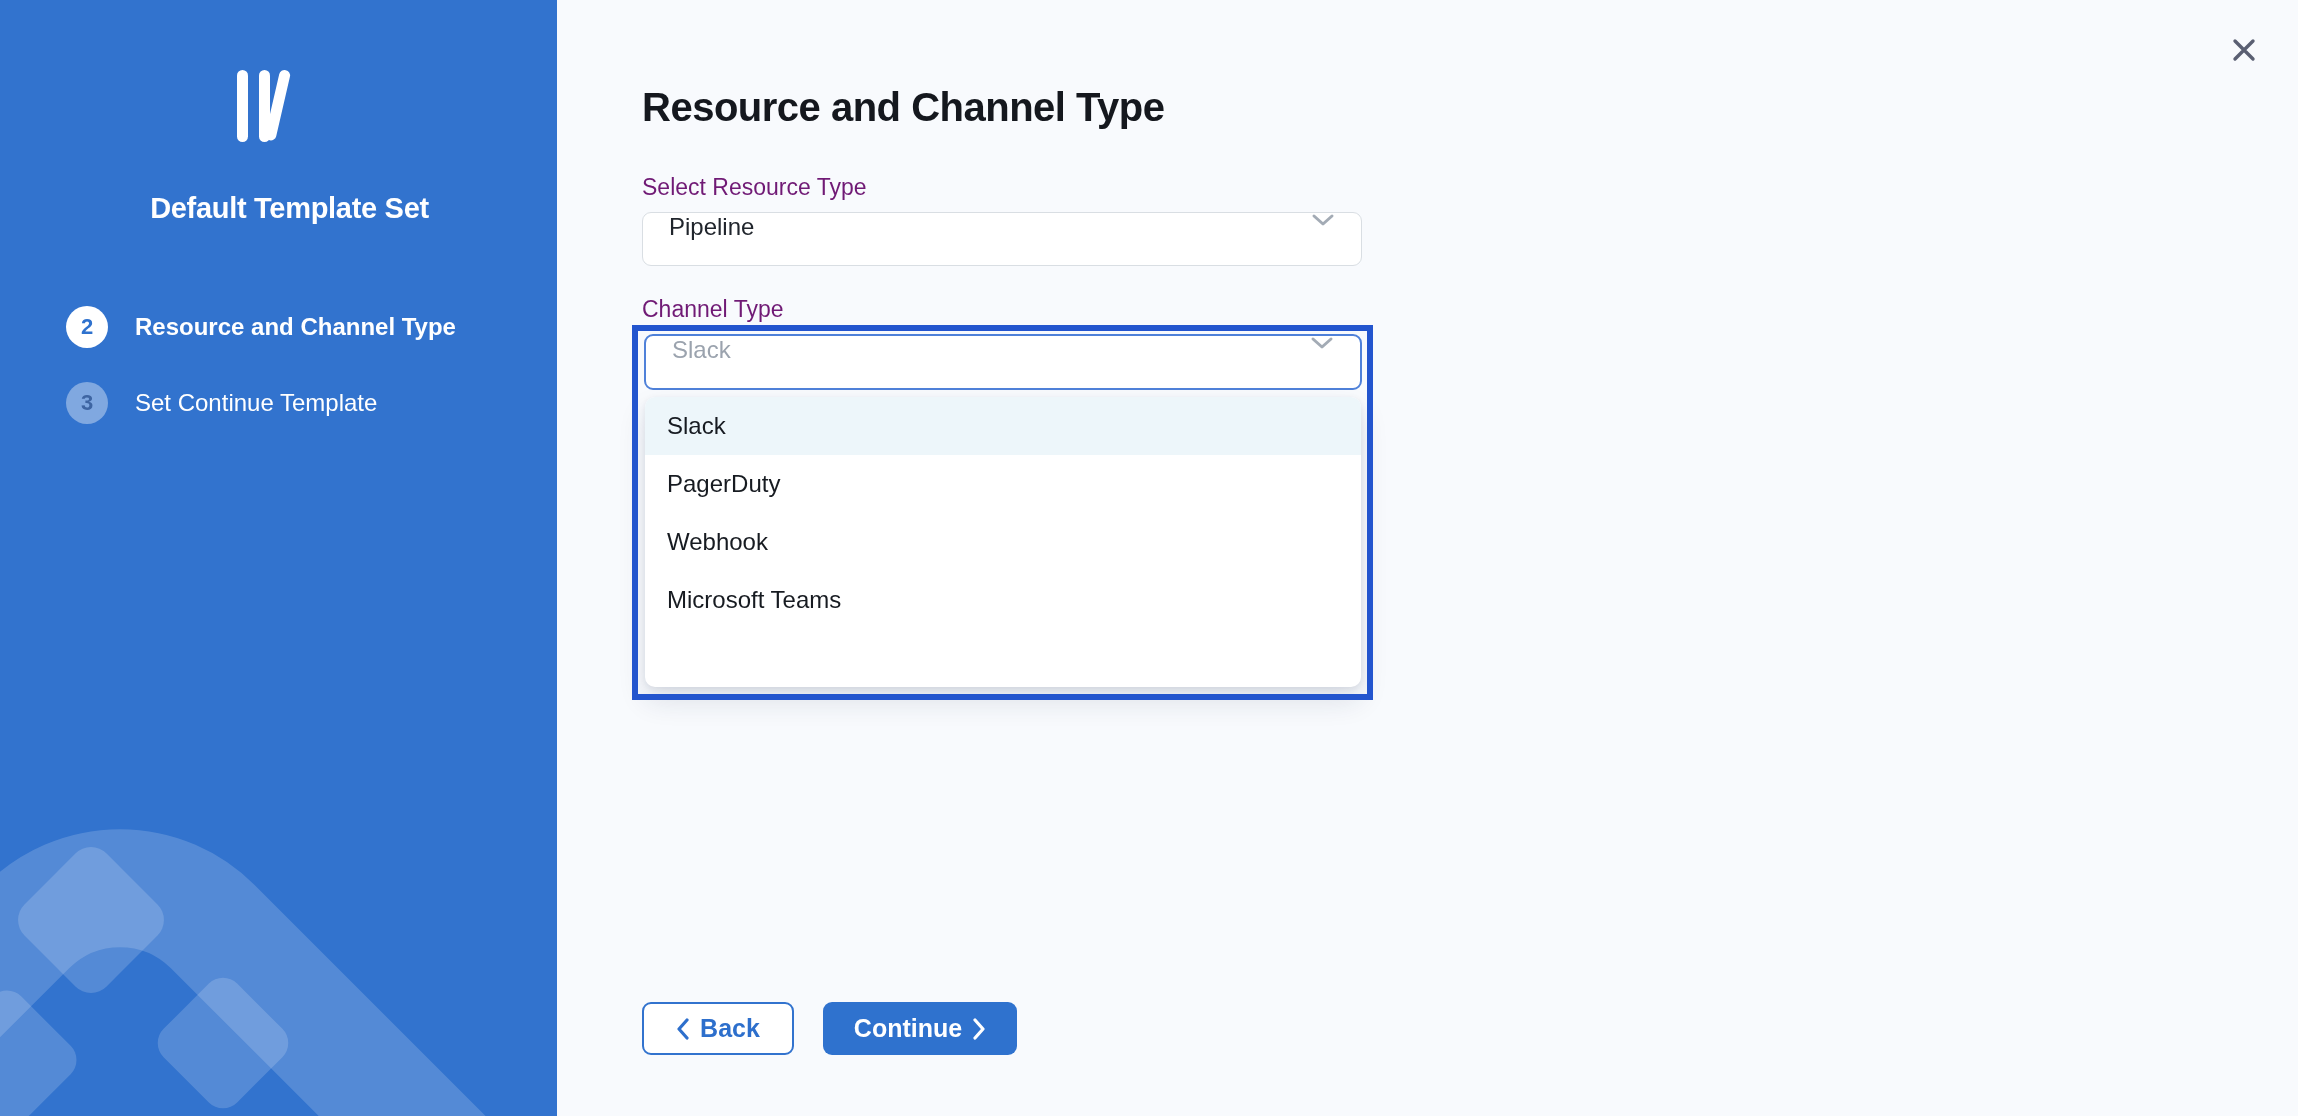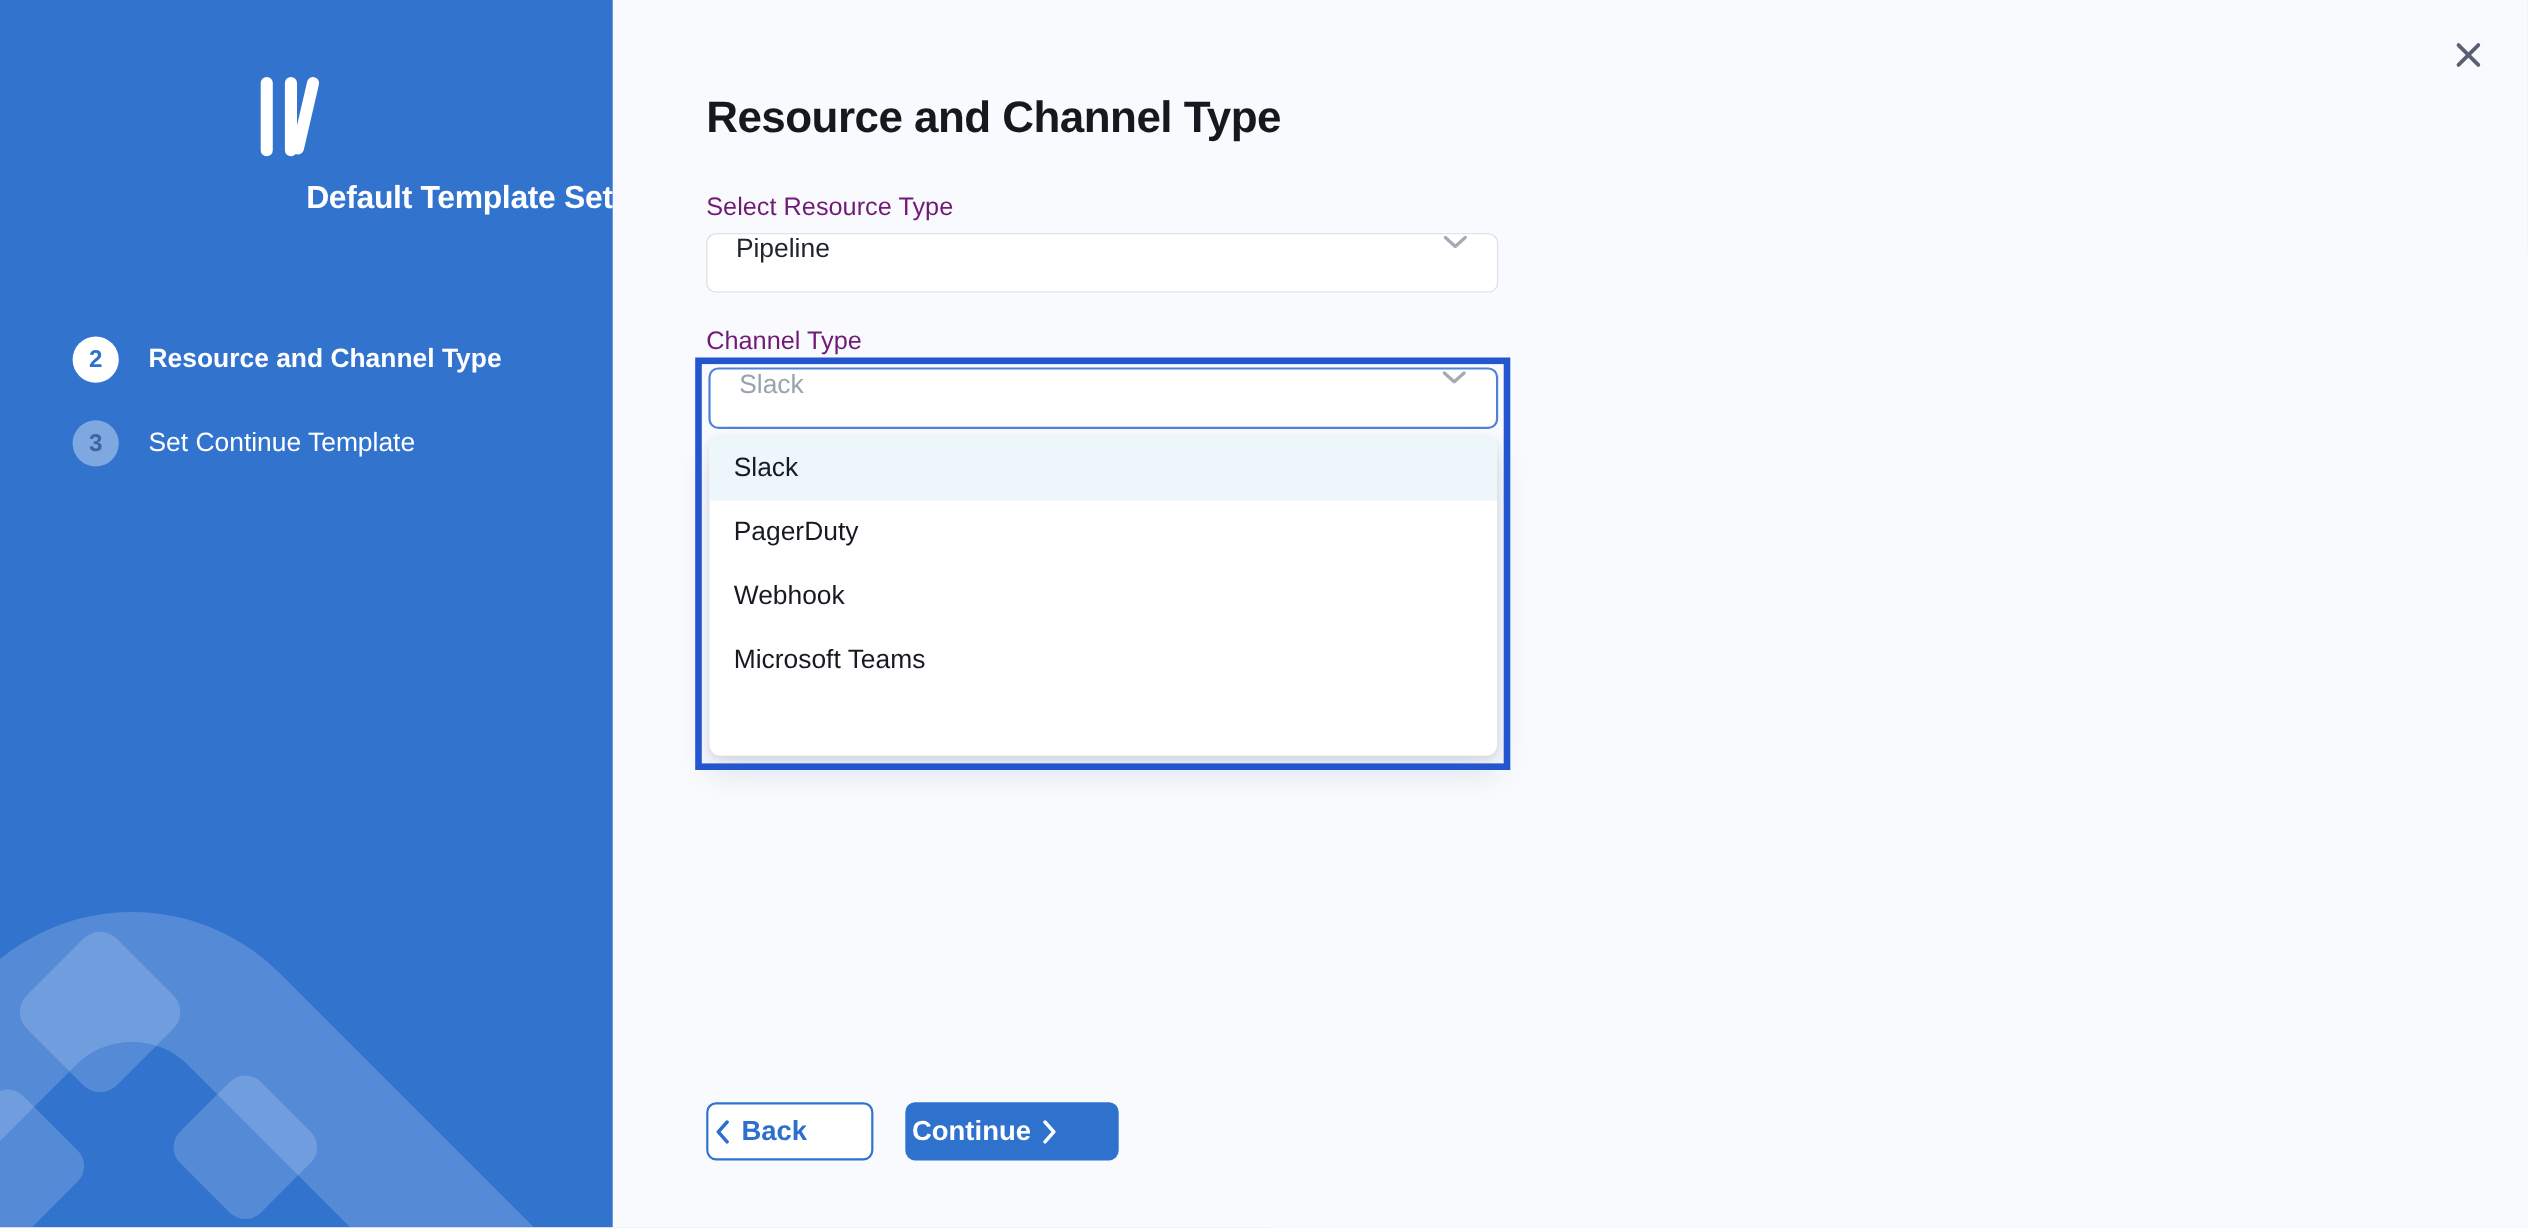--- a/index.html
+++ b/index.html
@@ -13,21 +13,21 @@
   
   .sidebar { position:absolute; left:0; top:0; width:557px; height:1116px; background:#3273CE; overflow:hidden; }
 
   .logo { position:absolute; left:237px; top:70px; width:96px; height:80px; }
   .logo .bar { position:absolute; top:0; width:11px; height:72px; background:#FFFFFF; border-radius:6px; }
   .logo .b1 { left:0; }
   .logo .b2 { left:22px; }
   .logo .b3 { left:42px; transform:rotate(13deg); transform-origin:50% 8%; }
 
   .sidebar-title {
-    position:absolute; left:0; top:164px; width:557px; text-align:right;
+    position:absolute; left:0; top:192px; width:557px; text-align:center;
     color:#FFFFFF; font-size:29px; font-weight:bold; letter-spacing:-0.3px;padding-left:22px;
   }
 
   .steps { position:absolute; left:66px; top:306px; width:470px; }
   .step { display:flex; align-items:center; height:42px; margin-bottom:34px; cursor:default; }
   .step-circle {
     flex:0 0 42px; width:42px; height:42px; border-radius:50%; margin-right:27px;
     display:flex; align-items:center; justify-content:center;
     font-size:22px; font-weight:bold;
   }
@@ -86,21 +86,21 @@
   }
   .option {
     height:58px; display:flex; align-items:center; padding:0 22px;
     font-size:24px; color:#171B21; cursor:pointer;
   }
   .option.highlighted { background:#EDF6FA; }
 
   
   .btn {
     position:absolute; top:1002px; height:53px; border-radius:9px;
-    display:flex; align-items:center; gap:11px;
+    display:flex; align-items:center; justify-content:center; gap:11px;
     font-family:"Liberation Sans", sans-serif; font-size:25px; font-weight:bold; cursor:pointer;
   }
   .btn-back { left:642px; width:152px; background:#FFFFFF; border:2px solid #3273CE; color:#2D6FCC; }
   .btn-continue { left:823px; width:194px; background:#2F72CE; border:none; color:#FFFFFF; }
 </style>
 </head>
 <body>
 
 <div class="screen">
 

